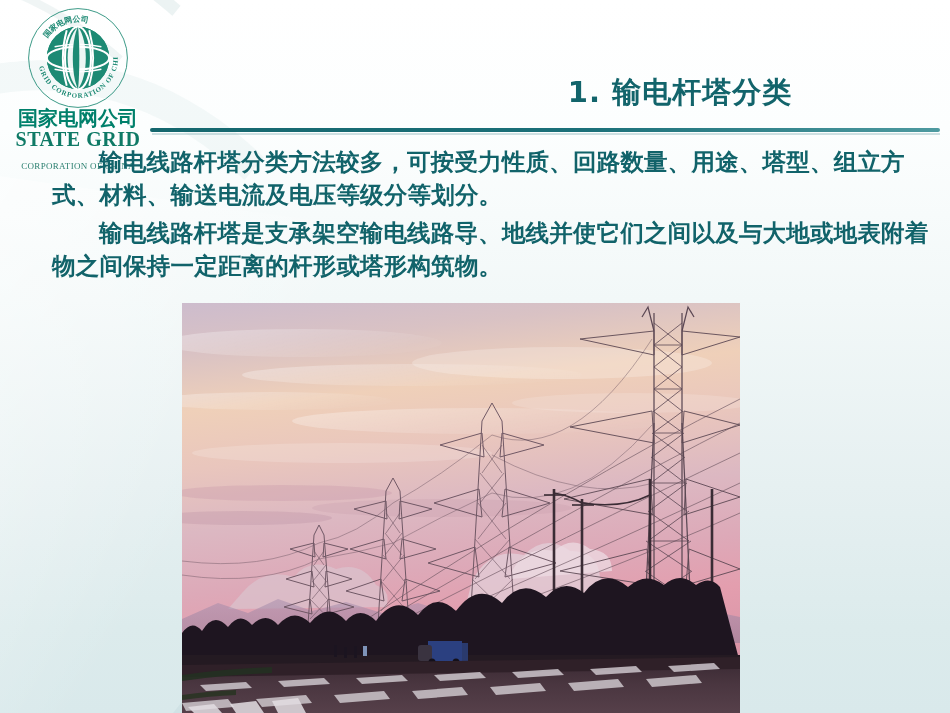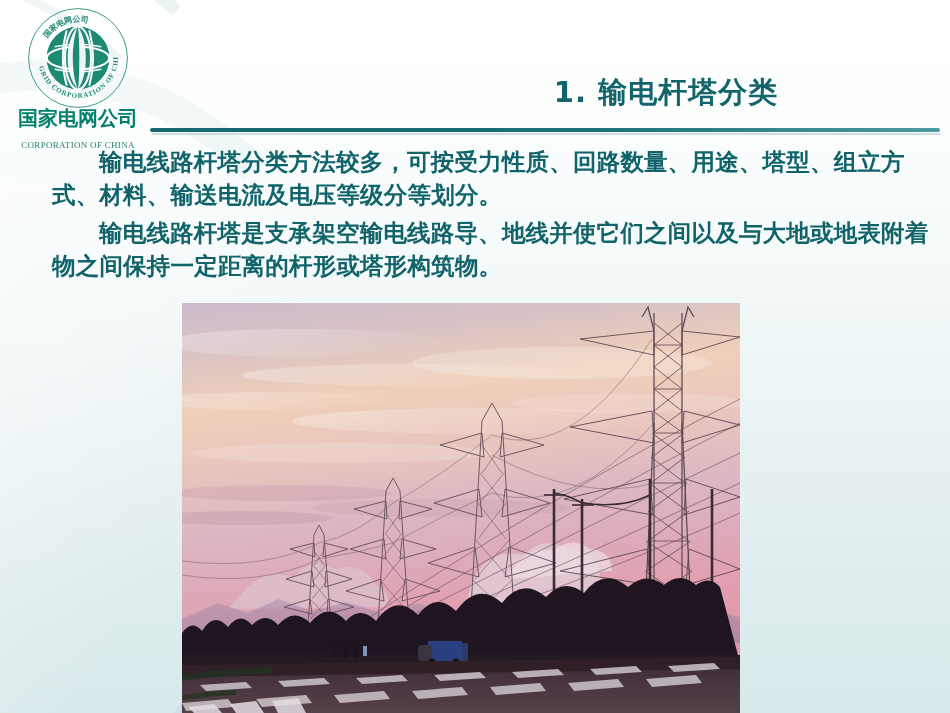--- a/index.html
+++ b/index.html
@@ -108,21 +108,21 @@
     font-size: 9px;
     letter-spacing: 0.3px;
     color: #2a7f6f;
     line-height: 1.1;
     margin-top: 12px;
   }
 
   
   .title {
     position: absolute;
-    left: 416px;
+    left: 430px;
     top: 73px;
     width: 500px;
     text-align: center;
     font-size: 29px;
     font-weight: bold;
     color: #12646b;
     letter-spacing: 1px;
     white-space: nowrap;
   }
   .title-rule {
@@ -200,20 +200,21 @@
       <ellipse cx="60" cy="60" rx="36" ry="13" fill="none" stroke="#ffffff" stroke-width="2.4"></ellipse>
       <ellipse cx="60" cy="60" rx="15" ry="36" fill="none" stroke="#ffffff" stroke-width="2.4"></ellipse>
       <path d="M 47,28 Q 38,60 47,92" fill="none" stroke="#ffffff" stroke-width="2.2"></path>
       <path d="M 73,28 Q 82,60 73,92" fill="none" stroke="#ffffff" stroke-width="2.2"></path>
       <path d="M 33,47 Q 60,41 87,47" fill="none" stroke="#ffffff" stroke-width="1.6"></path>
       <path d="M 33,73 Q 60,79 87,73" fill="none" stroke="#ffffff" stroke-width="1.6"></path>
       <path d="M 60,24 C 44,40 44,80 60,96 C 72,80 72,40 60,24 Z" fill="#ffffff" opacity="0.92"></path>
       <path d="M 60,24 C 52,40 52,80 60,96 C 62,80 62,40 60,24 Z" fill="#1d8a74"></path>
     </svg>
     <div class="logo-cn">国家电网公司</div>
+    <div class="logo-en">STATE GRID</div>
     <div class="logo-sub">CORPORATION OF CHINA</div>
   </div>
 
   <div class="title">1. 输电杆塔分类</div>
   <div class="title-rule"></div>
   <div class="title-rule-shadow"></div>
 
   <div class="body-text">
     <p class="para">输电线路杆塔分类方法较多，可按受力性质、回路数量、用途、塔型、组立方式、材料、输送电流及电压等级分等划分。</p>
     <p class="para">输电线路杆塔是支承架空输电线路导、地线并使它们之间以及与大地或地表附着物之间保持一定距离的杆形或塔形构筑物。</p>

